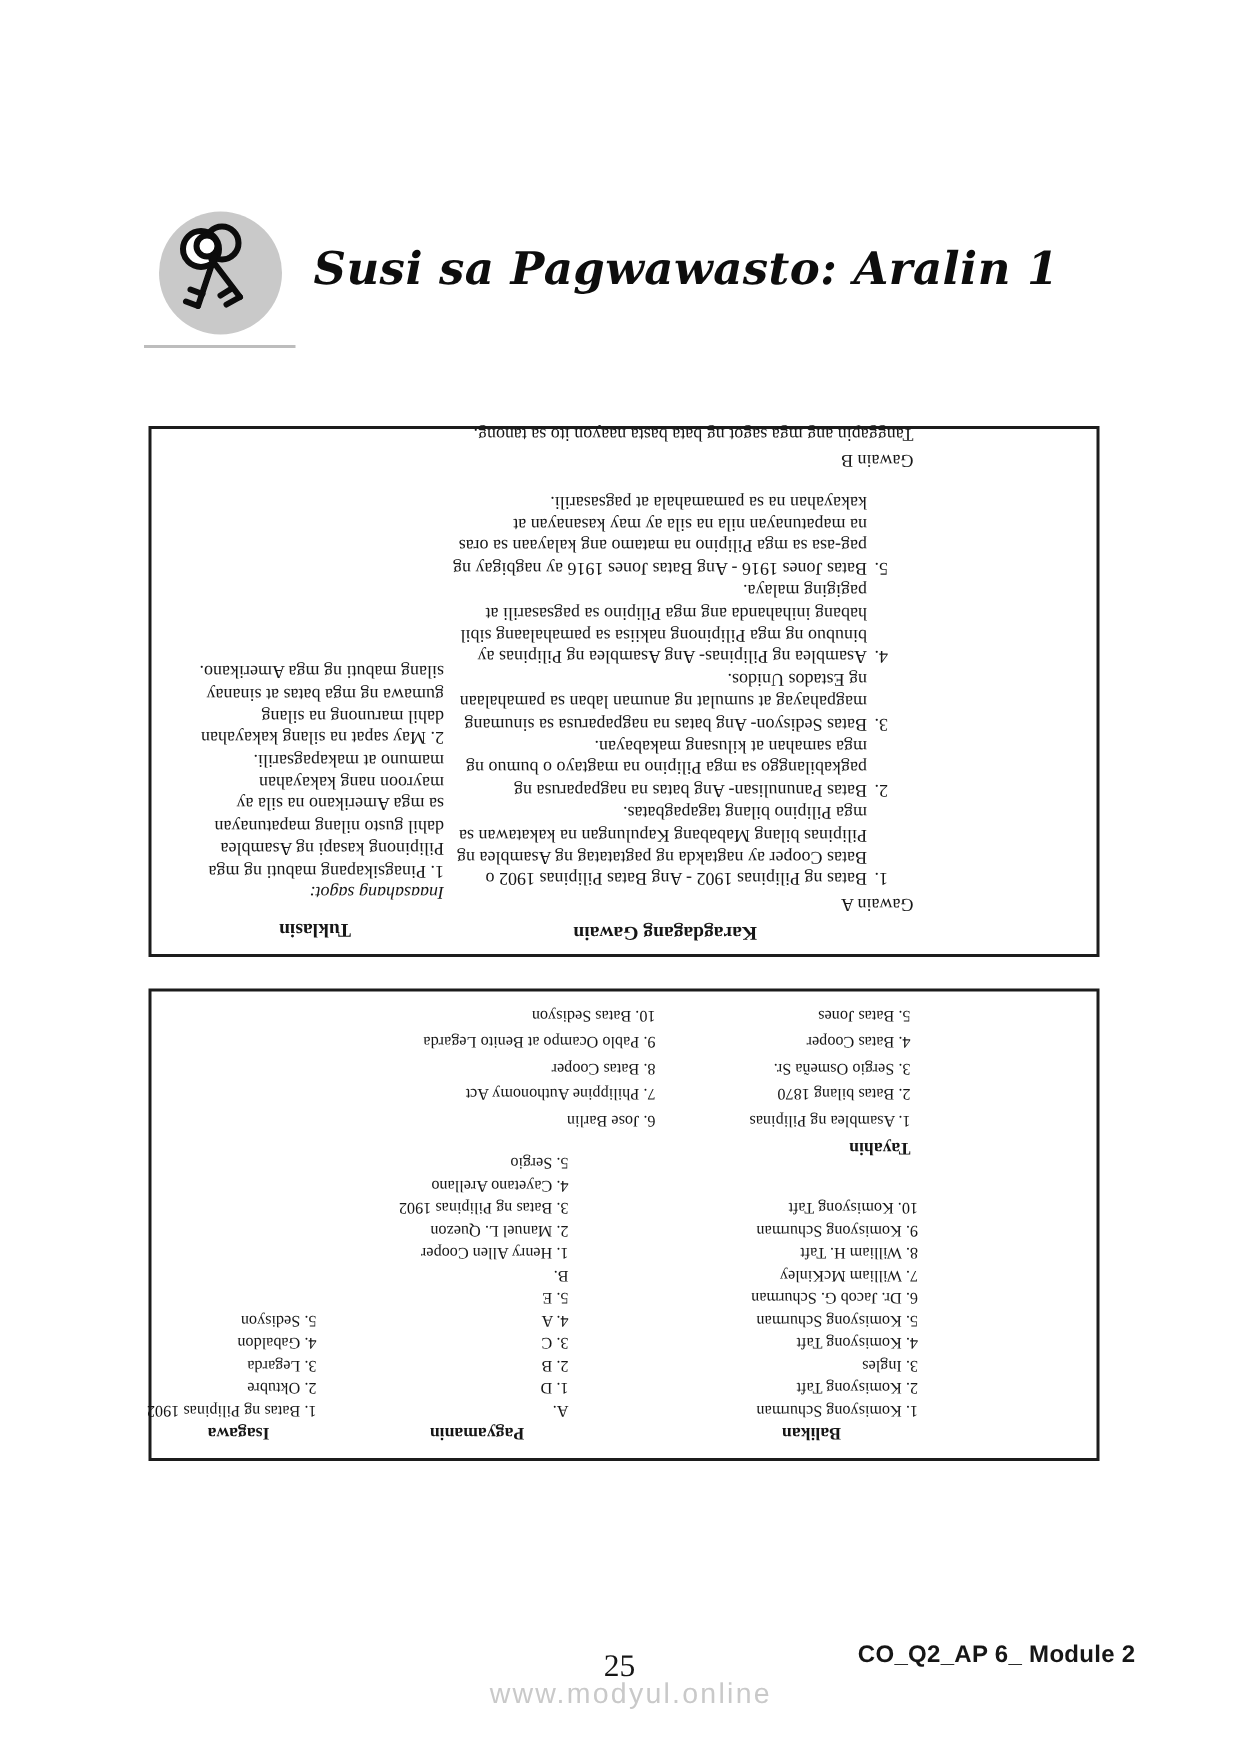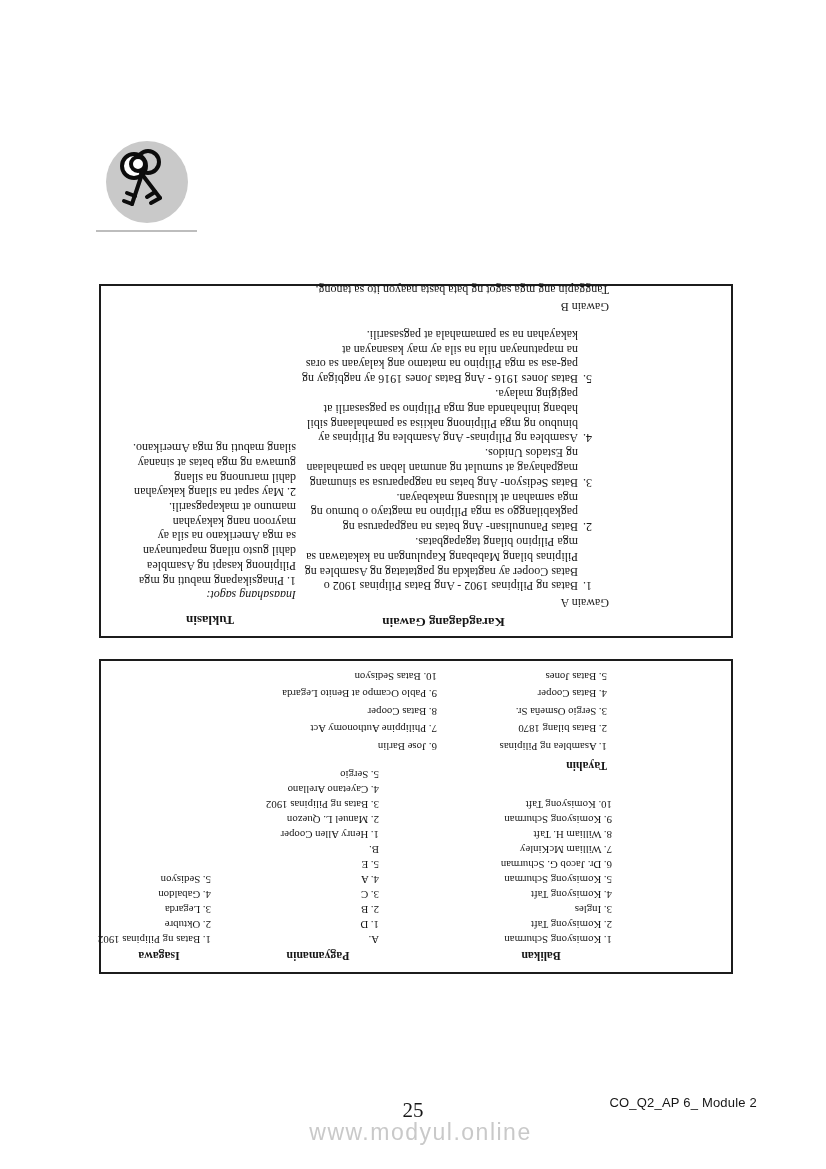--- a/index.html
+++ b/index.html
@@ -44,23 +44,23 @@
   .lline{white-space:nowrap;}
   .tayahin{position:absolute;left:124px;top:199px;font-size:10.8px;}
   .tay-header{font-weight:bold;font-size:11.8px;margin:0 0 3px 0;}
   .tay-row{display:flex;}
   .tay-col1{width:170px;line-height:17.6px;}
   .tay-col2{width:170px;line-height:17.6px;}
 
   
   .page-number{position:absolute;left:0;right:0;top:1098px;text-align:center;font-size:21px;}
   .module-label{position:absolute;right:69px;top:1095px;font-family:"Liberation Sans",sans-serif;
-                font-weight:normal;font-size:13px;letter-spacing:.2px;white-space:nowrap;}
+                font-weight:bold;font-size:16px;letter-spacing:.2px;white-space:nowrap;}
   .watermark{position:absolute;left:15px;right:0;top:1119px;text-align:center;
-             font-family:"Liberation Sans",sans-serif;font-size:23px;letter-spacing:1.5px;
+             font-family:"Liberation Sans",sans-serif;font-size:19px;letter-spacing:1.5px;
              color:#c9c9c9;}
 </style>
 </head>
 <body>
 
 <div class="page">
 
   <div class="icon-wrap">
     <svg viewBox="0 0 84 84" width="84" height="86">
       <circle cx="42" cy="42" r="41" fill="#c9c9c9"></circle>
@@ -71,20 +71,21 @@
         <line x1="36" y1="33" x2="55" y2="58"></line>
         <line x1="55" y1="58" x2="46" y2="63"></line>
         <line x1="50" y1="52" x2="42" y2="57"></line>
         <line x1="38" y1="31" x2="27" y2="64"></line>
         <line x1="27" y1="64" x2="19" y2="61"></line>
         <line x1="30" y1="56" x2="22" y2="53"></line>
       </g>
     </svg>
   </div>
   <div class="icon-underline"></div>
+  <h1 class="page-title">Susi sa Pagwawasto: Aralin 1</h1>
 
   <section class="box box-upper">
     <div class="rot">
 
       <div class="kg-col">
         <div class="kg-header">Karagdagang Gawain</div>
         <div class="gawain-label">Gawain A</div>
         <div class="hitem">
           <span class="num">1.</span>
           <div class="txt">Batas ng Pilipinas 1902 - Ang Batas Pilipinas 1902 o Batas Cooper ay nagtakda ng pagtatatag ng Asamblea ng Pilipinas bilang Mababang Kapulungan na kakatawan sa mga Pilipino bilang tagapagbatas.</div>

